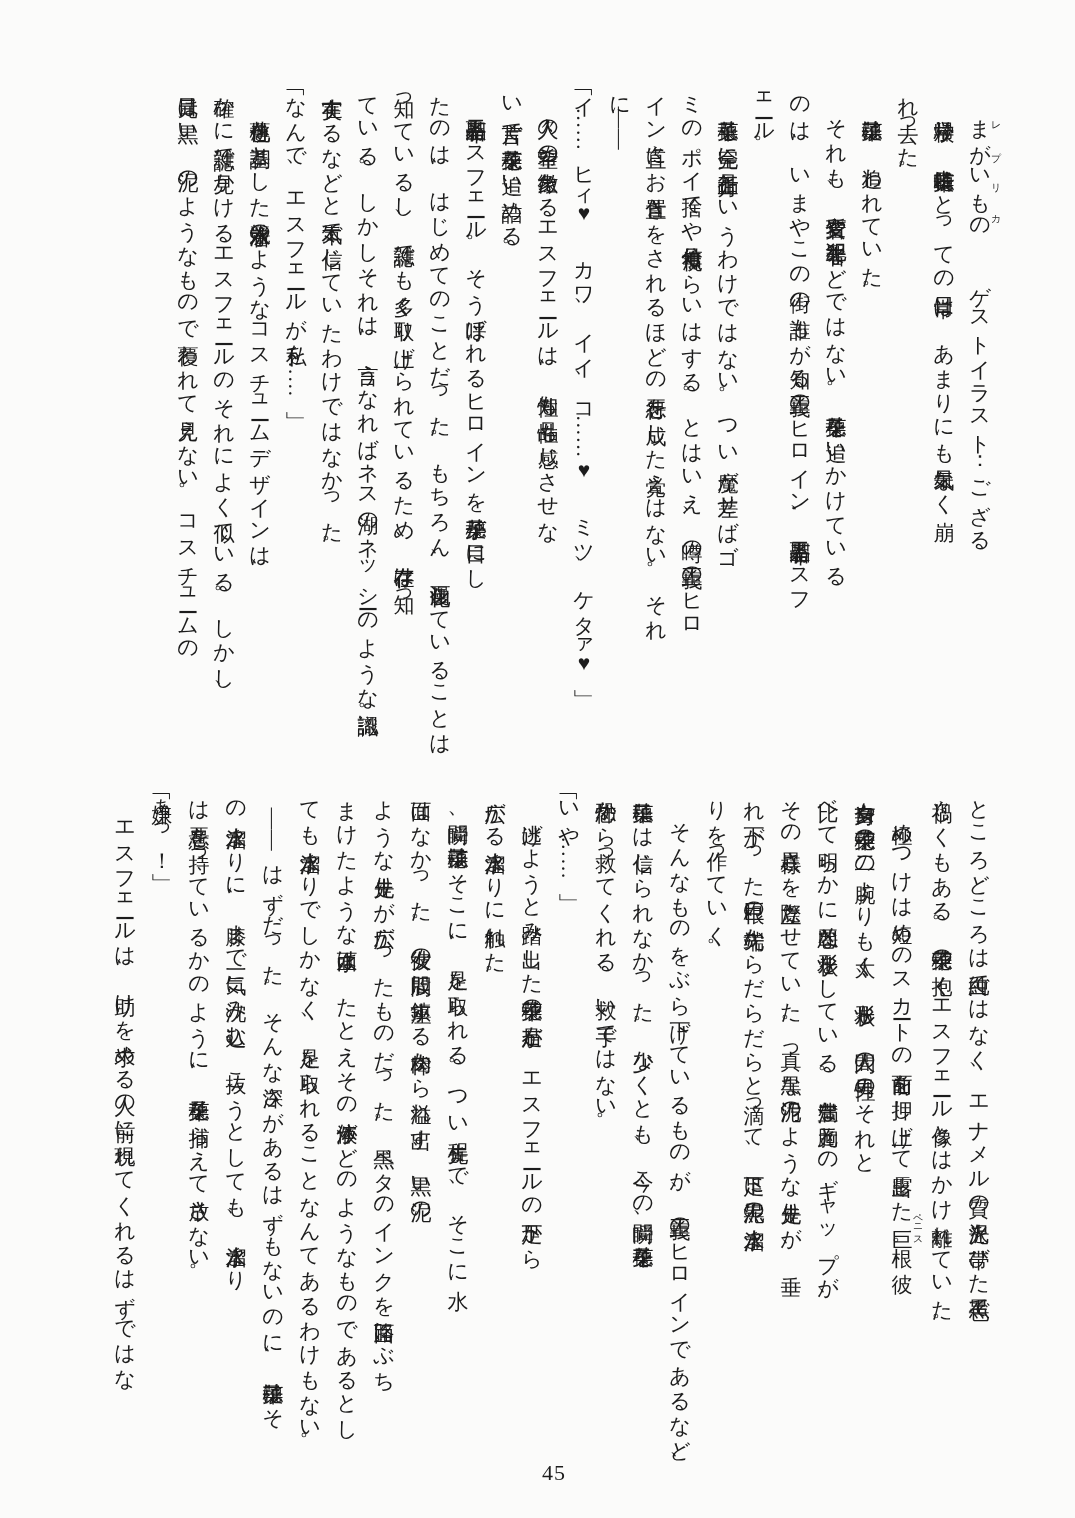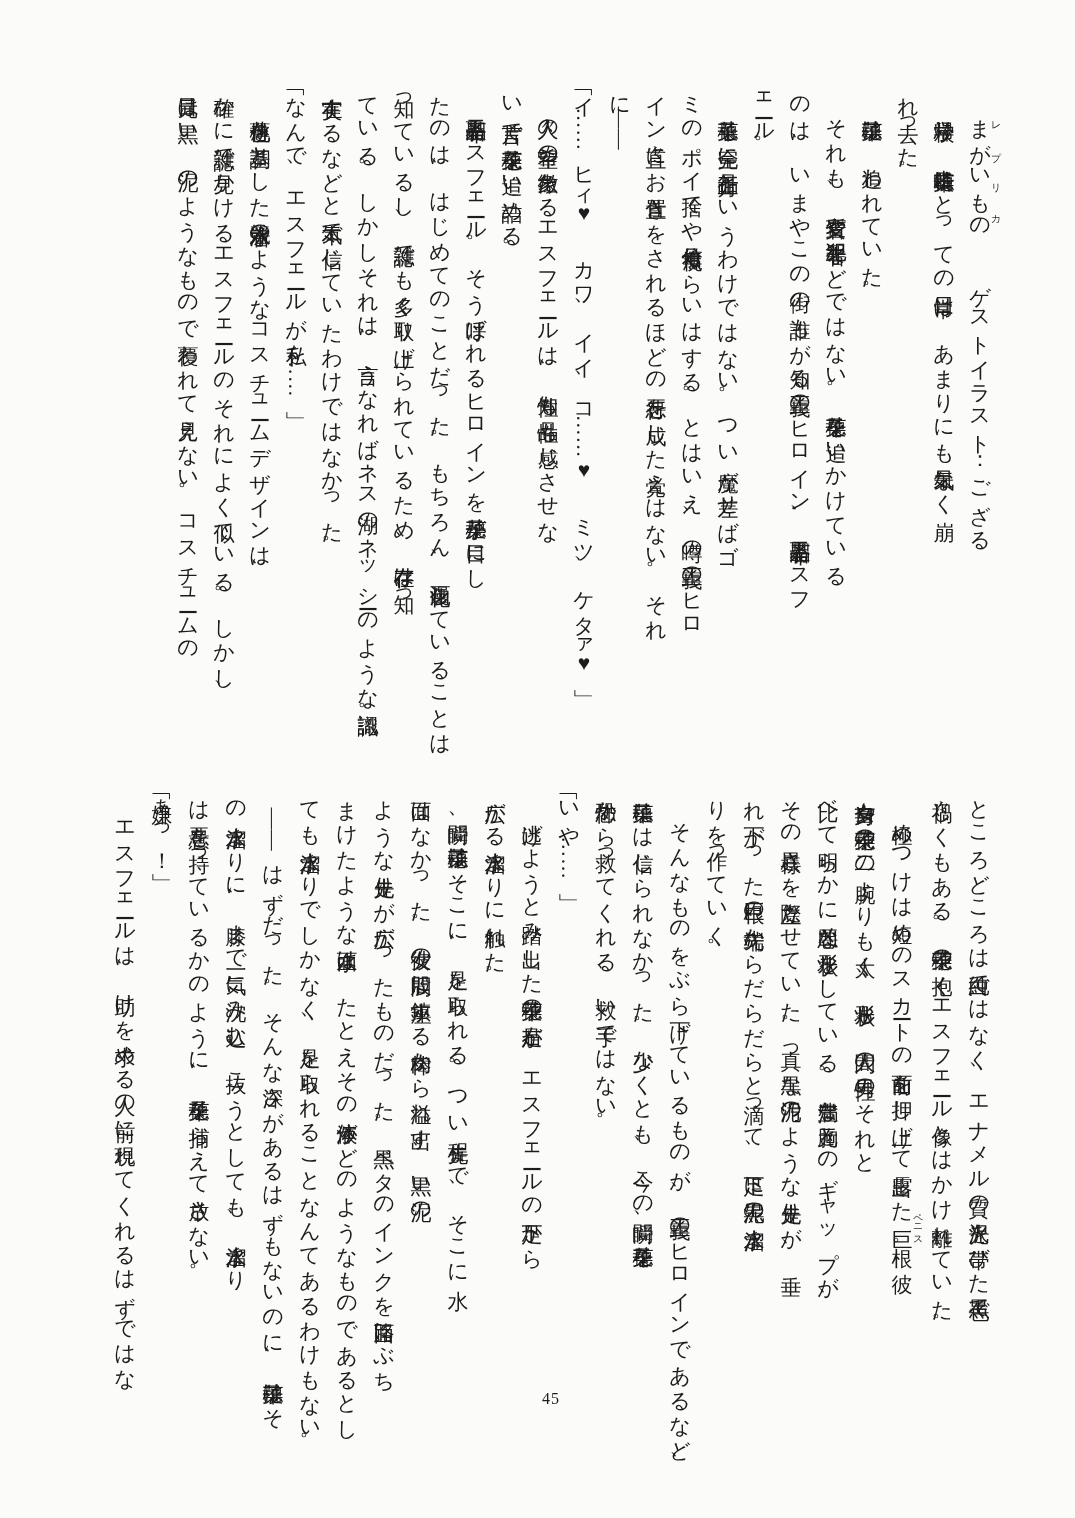--- a/index.html
+++ b/index.html
@@ -28,22 +28,22 @@
   #main-text-top    { top:82px;  right:74px; line-height:36px; }
   #main-text-bottom { top:786px; right:78px; line-height:37px; }
   .title-line { margin-left:34px; }
   ruby rt {
     font-size:10px;
     letter-spacing:0;
     opacity:0.95;
   }
   .page-number {
     position:absolute;
-    left:542px; top:1390px;
-    font-size:16px;
+    left:542px; top:1460px;
+    font-size:22px;
     letter-spacing:1px;
   }
 </style>
 </head>
 <body>
 
 <div class="page">
   <div id="main-text-top" class="vtext">
       <p class="title-line">　<ruby>まがいもの<rt>レプリカ</rt></ruby>　　ゲストイラスト：ござる</p>
       <p>　学校帰り、古崎菜穂子にとっての日常は、あまりにも呆気なく崩</p>

